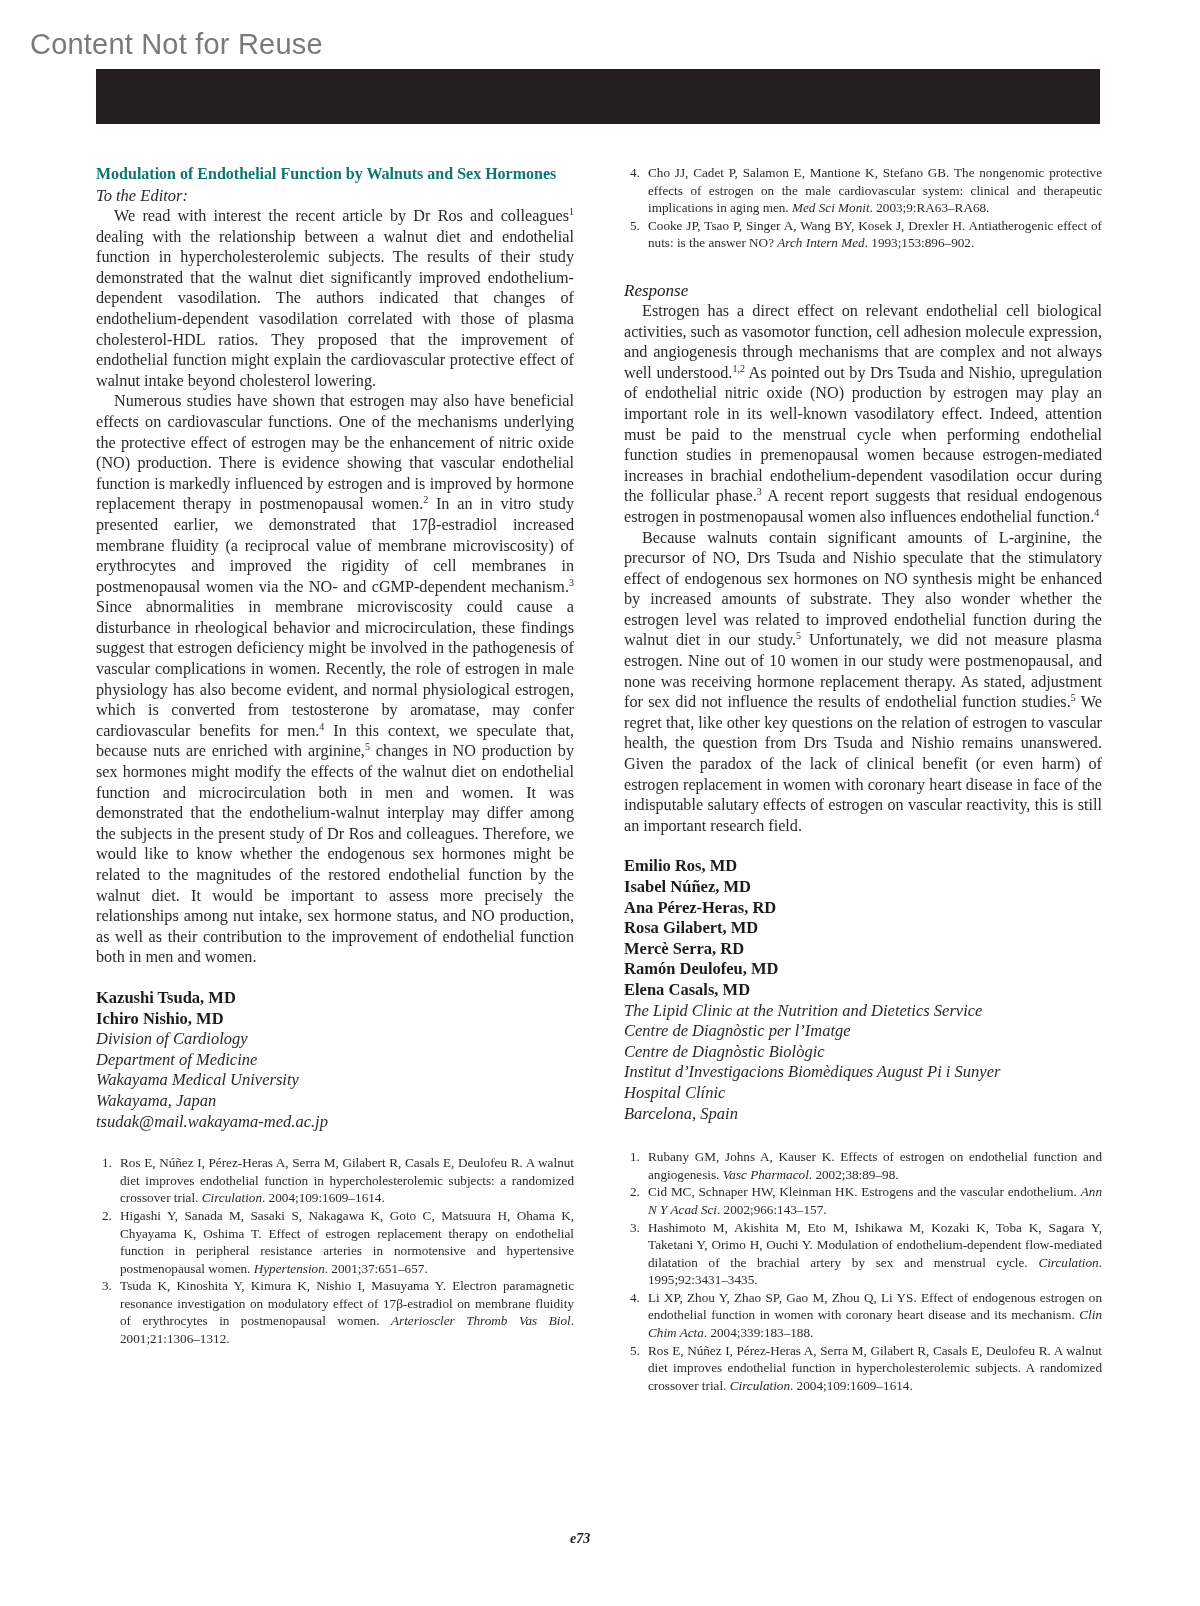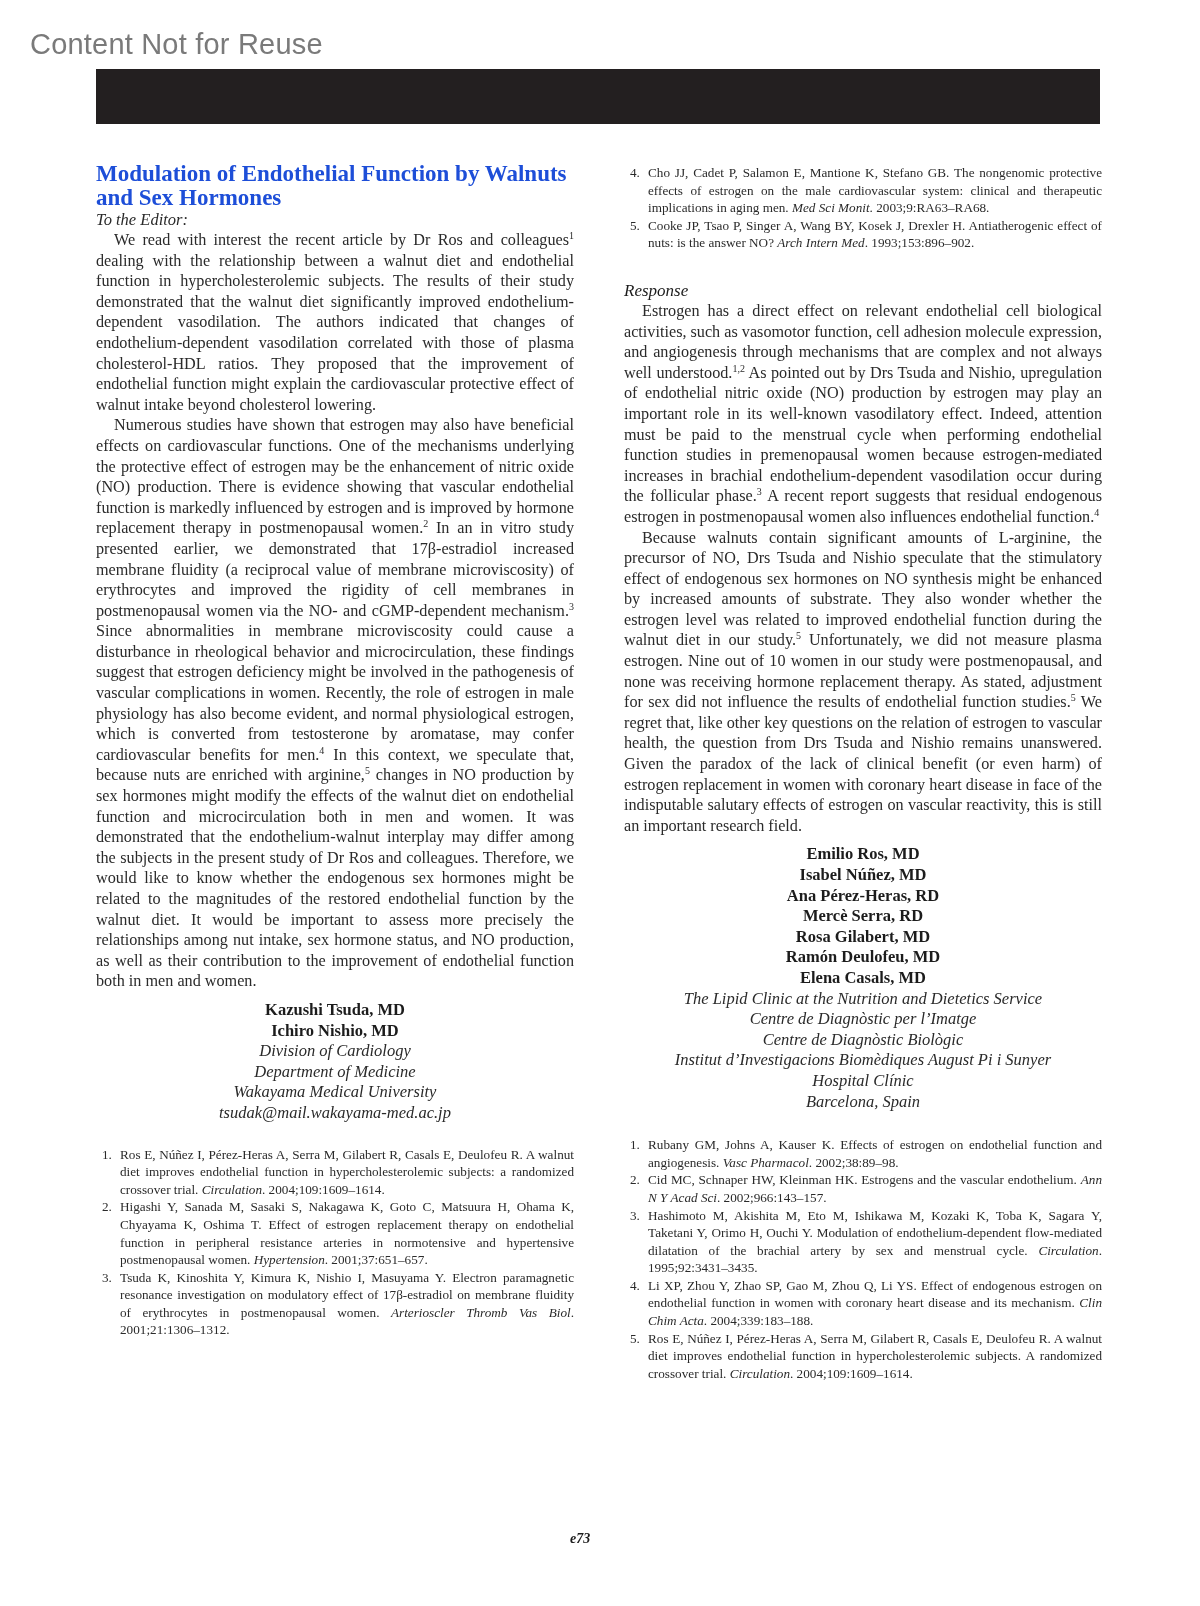--- a/index.html
+++ b/index.html
@@ -4,25 +4,25 @@
 <style>
   html, body { margin:0; padding:0; background:#ffffff; }
   body { width:1200px; height:1606px; position:relative; overflow:hidden;
          font-family:"Liberation Serif","DejaVu Serif",serif; color:#2a2a2a; }
   .watermark { position:absolute; left:30px; top:28px; font-family:"Liberation Sans","DejaVu Sans",sans-serif;
                font-size:29px; color:#7a7a7a; letter-spacing:0.2px; }
   .banner { position:absolute; left:96px; top:69px; width:1004px; height:55px; background:#231f20; }
   .col { position:absolute; top:162px; width:478px; }
   .col-left { left:96px; }
   .col-right { left:624px; top:164px; }
-  .title { font-weight:bold; font-size:23px; line-height:24px; color:#1d4ed8; margin:0; }
+  .title { font-weight:bold; font-size:16px; line-height:24px; color:#0f766e; margin:0; }
   .editor { font-style:italic; font-size:16.5px; line-height:20px; margin:0 0 0 0; }
   .body p { margin:0; text-align:justify; font-size:16.2px; line-height:20.6px; text-indent:18px; }
   sup { font-size:10px; line-height:0; vertical-align:super; }
-  .sig { text-align:center; font-size:16.5px; line-height:20.6px; margin-top:8px; }
+  .sig { text-align:left; font-size:16.5px; line-height:20.6px; margin-top:20px; }
   .sig .name { font-weight:bold; color:#1c1c1c; }
   .sig .aff { font-style:italic; }
   .refs { margin:0; padding:0; list-style:none; font-size:13.2px; line-height:17.6px; }
   .refs li { position:relative; padding-left:24px; text-align:justify; }
   .refs .num { position:absolute; left:6px; top:0; }
   .refs i { font-style:italic; }
   .response-head { font-weight:normal; font-style:italic; font-size:17px; line-height:20px; margin-top:29px; color:#1c1c1c; }
   .page-num { position:absolute; left:570px; top:1531px; font-weight:bold; font-style:italic; font-size:14px; color:#1c1c1c; }
 </style>
 </head>
@@ -37,20 +37,21 @@
   <div class="body">
     <p>We read with interest the recent article by Dr Ros and colleagues<sup>1</sup> dealing with the relationship between a walnut diet and endothelial function in hypercholesterolemic subjects. The results of their study demonstrated that the walnut diet significantly improved endothelium-dependent vasodilation. The authors indicated that changes of endothelium-dependent vasodilation correlated with those of plasma cholesterol-HDL ratios. They proposed that the improvement of endothelial function might explain the cardiovascular protective effect of walnut intake beyond cholesterol lowering.</p>
     <p>Numerous studies have shown that estrogen may also have beneficial effects on cardiovascular functions. One of the mechanisms underlying the protective effect of estrogen may be the enhancement of nitric oxide (NO) production. There is evidence showing that vascular endothelial function is markedly influenced by estrogen and is improved by hormone replacement therapy in postmenopausal women.<sup>2</sup> In an in vitro study presented earlier, we demonstrated that 17β-estradiol increased membrane fluidity (a reciprocal value of membrane microviscosity) of erythrocytes and improved the rigidity of cell membranes in postmenopausal women via the NO- and cGMP-dependent mechanism.<sup>3</sup> Since abnormalities in membrane microviscosity could cause a disturbance in rheological behavior and microcirculation, these findings suggest that estrogen deficiency might be involved in the pathogenesis of vascular complications in women. Recently, the role of estrogen in male physiology has also become evident, and normal physiological estrogen, which is converted from testosterone by aromatase, may confer cardiovascular benefits for men.<sup>4</sup> In this context, we speculate that, because nuts are enriched with arginine,<sup>5</sup> changes in NO production by sex hormones might modify the effects of the walnut diet on endothelial function and microcirculation both in men and women. It was demonstrated that the endothelium-walnut interplay may differ among the subjects in the present study of Dr Ros and colleagues. Therefore, we would like to know whether the endogenous sex hormones might be related to the magnitudes of the restored endothelial function by the walnut diet. It would be important to assess more precisely the relationships among nut intake, sex hormone status, and NO production, as well as their contribution to the improvement of endothelial function both in men and women.</p>
   </div>
   <div class="sig">
     <div class="name">Kazushi Tsuda, MD</div>
     <div class="name">Ichiro Nishio, MD</div>
     <div class="aff">Division of Cardiology</div>
     <div class="aff">Department of Medicine</div>
     <div class="aff">Wakayama Medical University</div>
+    <div class="aff">Wakayama, Japan</div>
     <div class="aff">tsudak@mail.wakayama-med.ac.jp</div>
   </div>
   <ul class="refs" style="margin-top:22px;">
       <li><span class="num">1.</span>Ros E, Núñez I, Pérez-Heras A, Serra M, Gilabert R, Casals E, Deulofeu R. A walnut diet improves endothelial function in hypercholesterolemic subjects: a randomized crossover trial. <i>Circulation</i>. 2004;109:1609–1614.</li>
       <li><span class="num">2.</span>Higashi Y, Sanada M, Sasaki S, Nakagawa K, Goto C, Matsuura H, Ohama K, Chyayama K, Oshima T. Effect of estrogen replacement therapy on endothelial function in peripheral resistance arteries in normotensive and hypertensive postmenopausal women. <i>Hypertension</i>. 2001;37:651–657.</li>
       <li><span class="num">3.</span>Tsuda K, Kinoshita Y, Kimura K, Nishio I, Masuyama Y. Electron paramagnetic resonance investigation on modulatory effect of 17β-estradiol on membrane fluidity of erythrocytes in postmenopausal women. <i>Arterioscler Thromb Vas Biol</i>. 2001;21:1306–1312.</li>
     </ul>
 </div>
 
 <div class="col col-right">
@@ -60,22 +61,22 @@
     </ul>
   <div class="response-head">Response</div>
   <div class="body">
     <p>Estrogen has a direct effect on relevant endothelial cell biological activities, such as vasomotor function, cell adhesion molecule expression, and angiogenesis through mechanisms that are complex and not always well understood.<sup>1,2</sup> As pointed out by Drs Tsuda and Nishio, upregulation of endothelial nitric oxide (NO) production by estrogen may play an important role in its well-known vasodilatory effect. Indeed, attention must be paid to the menstrual cycle when performing endothelial function studies in premenopausal women because estrogen-mediated increases in brachial endothelium-dependent vasodilation occur during the follicular phase.<sup>3</sup> A recent report suggests that residual endogenous estrogen in postmenopausal women also influences endothelial function.<sup>4</sup></p>
     <p>Because walnuts contain significant amounts of L-arginine, the precursor of NO, Drs Tsuda and Nishio speculate that the stimulatory effect of endogenous sex hormones on NO synthesis might be enhanced by increased amounts of substrate. They also wonder whether the estrogen level was related to improved endothelial function during the walnut diet in our study.<sup>5</sup> Unfortunately, we did not measure plasma estrogen. Nine out of 10 women in our study were postmenopausal, and none was receiving hormone replacement therapy. As stated, adjustment for sex did not influence the results of endothelial function studies.<sup>5</sup> We regret that, like other key questions on the relation of estrogen to vascular health, the question from Drs Tsuda and Nishio remains unanswered. Given the paradox of the lack of clinical benefit (or even harm) of estrogen replacement in women with coronary heart disease in face of the indisputable salutary effects of estrogen on vascular reactivity, this is still an important research field.</p>
   </div>
   <div class="sig">
     <div class="name">Emilio Ros, MD</div>
     <div class="name">Isabel Núñez, MD</div>
     <div class="name">Ana Pérez-Heras, RD</div>
+    <div class="name">Rosa Gilabert, MD</div>
     <div class="name">Mercè Serra, RD</div>
-    <div class="name">Rosa Gilabert, MD</div>
     <div class="name">Ramón Deulofeu, MD</div>
     <div class="name">Elena Casals, MD</div>
     <div class="aff">The Lipid Clinic at the Nutrition and Dietetics Service</div>
     <div class="aff">Centre de Diagnòstic per l’Imatge</div>
     <div class="aff">Centre de Diagnòstic Biològic</div>
     <div class="aff">Institut d’Investigacions Biomèdiques August Pi i Sunyer</div>
     <div class="aff">Hospital Clínic</div>
     <div class="aff">Barcelona, Spain</div>
   </div>
   <ul class="refs" style="margin-top:24px;">

